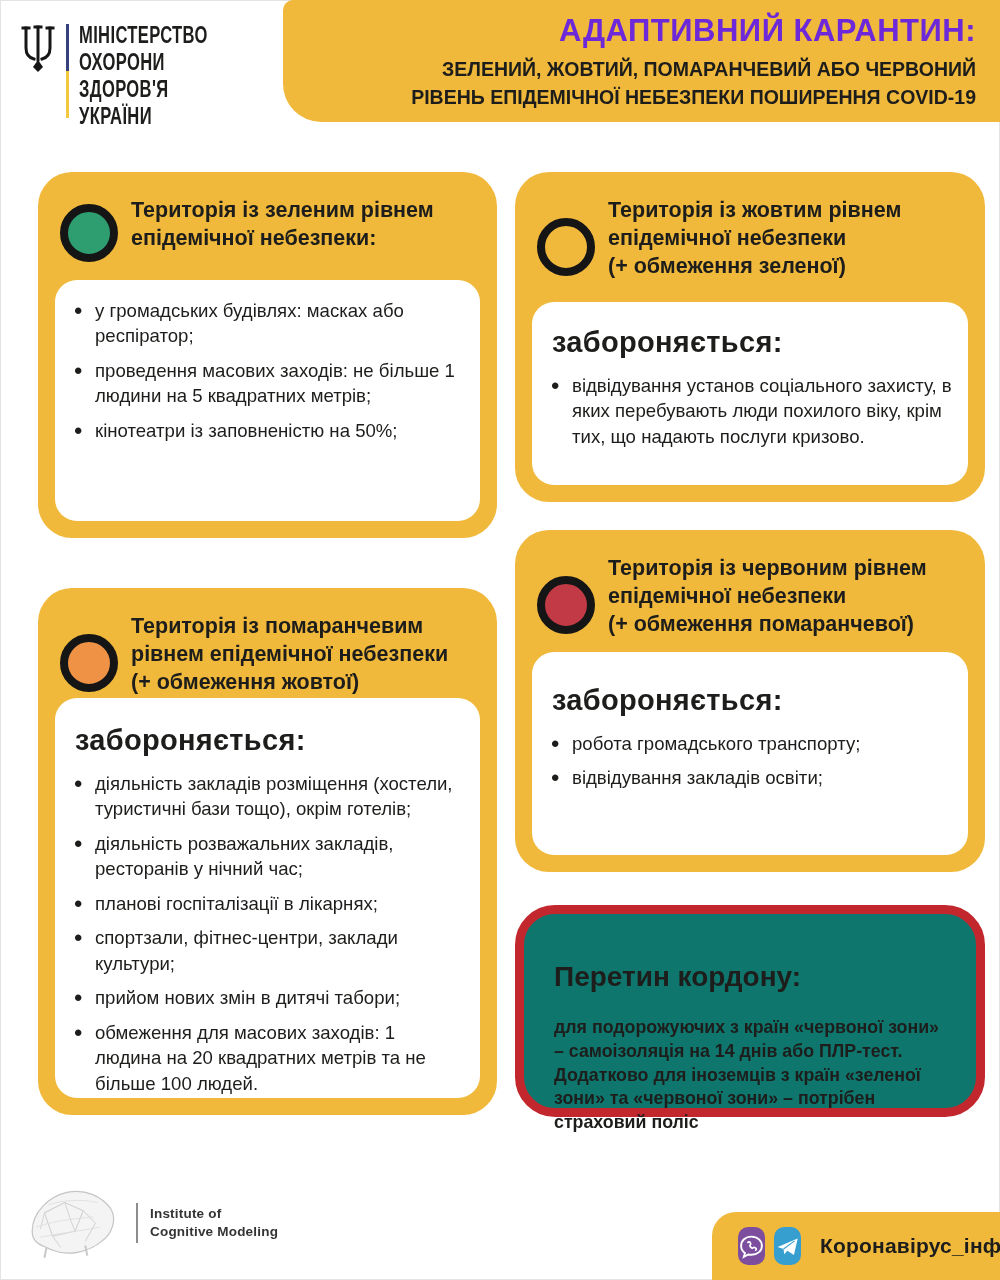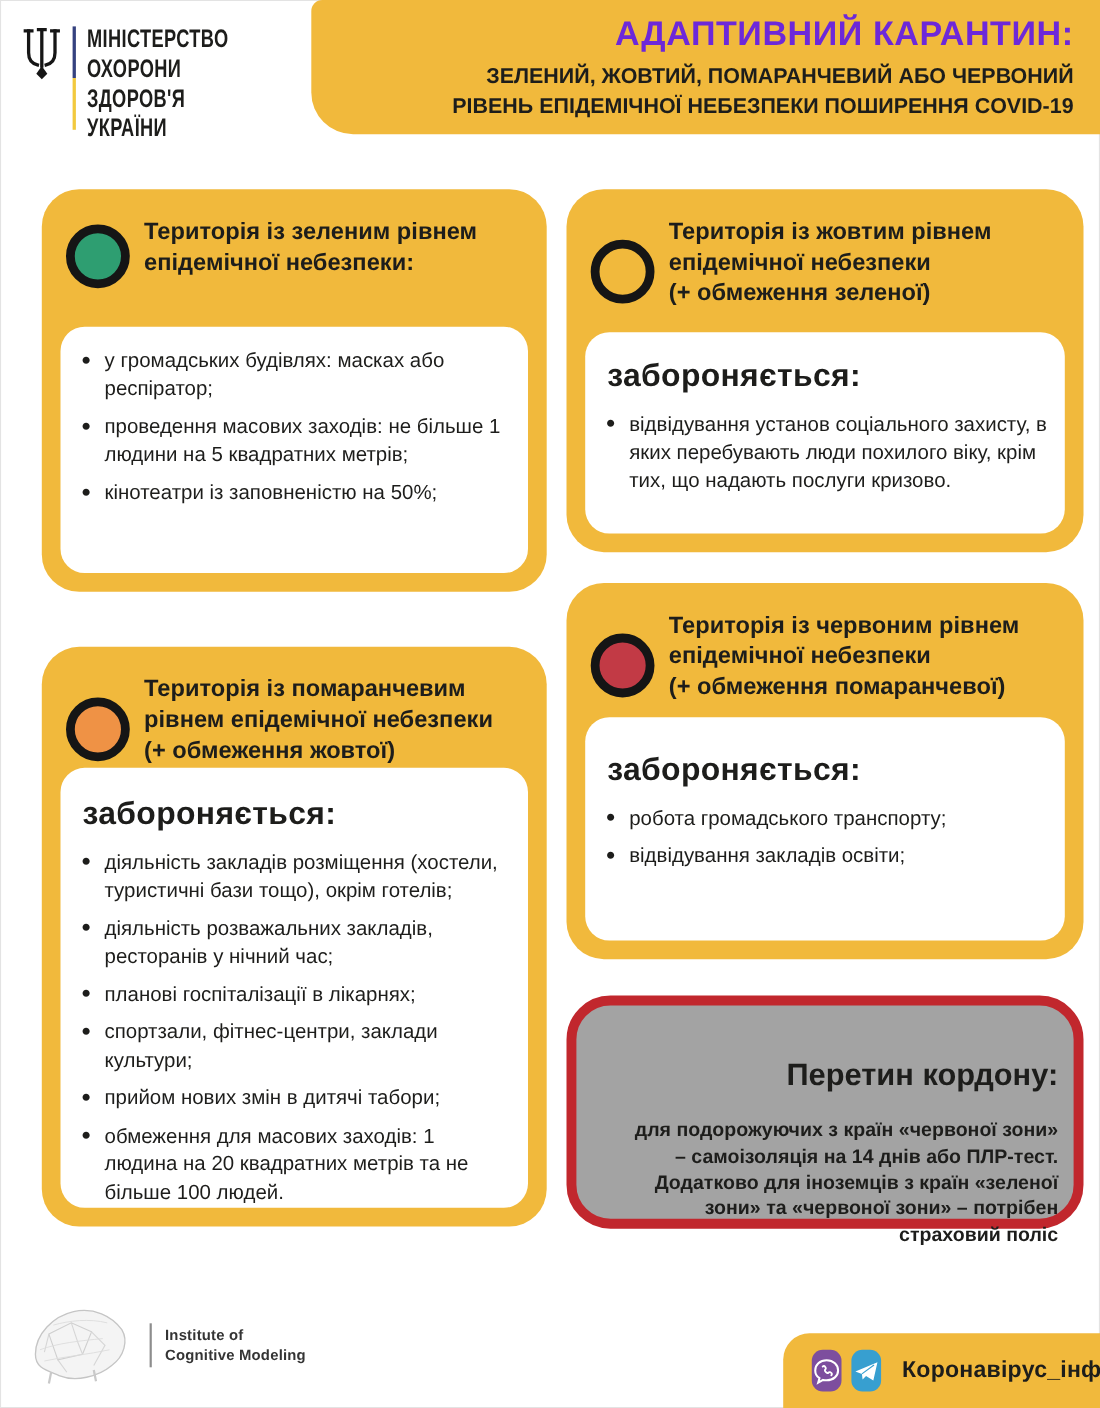--- a/index.html
+++ b/index.html
@@ -35,35 +35,35 @@
   .card-head { display:flex; align-items:center; gap:13px; padding:23px 18px 0 22px; }
   .level-dot { flex:0 0 auto; width:42px; height:42px; border-radius:50%; border:8px solid #151515; }
   .dot-green  { background:#2E9E71; }
   .dot-yellow { background:#F1B93C; }
   .dot-orange { background:#EF9245; }
   .dot-red    { background:#C23A45; }
   .card-title { font-size:21.5px; font-weight:700; line-height:1.3; margin-top:2px; max-width:345px; }
 
   .card-body { position:absolute; left:17px; right:17px; bottom:17px; background:#ffffff;
     border-radius:22px; box-sizing:border-box; padding:18px 10px 14px 16px; }
-  .card-green  .card-body { top:125px; }
+  .card-green  .card-body { top:108px; }
   .card-yellow .card-body { top:130px; padding-top:24px; }
   .card-orange .card-body { top:110px; padding-top:26px; }
   .card-red    .card-body { top:122px; padding-top:32px; }
 
   .ban-label { font-size:29px; font-weight:700; letter-spacing:.3px; margin:0 0 14px 4px; }
 
   ul.bullets { list-style:none; margin:0; padding:0; font-size:18.6px; line-height:1.37; }
   ul.bullets li { position:relative; padding-left:24px; padding-right:4px; margin-bottom:9px; }
   ul.bullets li::before { content:"\2022"; position:absolute; left:3px; top:-3px; font-size:24px; }
 
   
   .border-card { position:absolute; left:515px; top:905px; width:470px; height:212px;
-    background:#a3a3a3; border:9px solid #C1272D; border-radius:40px; box-sizing:border-box;
-    padding:24px 14px 0 46px;text-align:right; }
+    background:#0f766e; border:9px solid #C1272D; border-radius:40px; box-sizing:border-box;
+    padding:24px 14px 0 30px; }
   .border-title { font-size:28px; font-weight:700; }
   .border-text  { margin-top:15px; font-size:17.8px; font-weight:700; line-height:1.33; }
 
   
   .institute { position:absolute; left:22px; top:1180px; display:flex; align-items:center; gap:12px; }
   .rhino { width:102px; height:86px; }
   .inst-divider { width:2px; height:40px; background:#8d8d8d; }
   .inst-text { font-size:13.5px; font-weight:700; color:#343434; line-height:1.3; letter-spacing:.2px; }
 
   .channel-bar { position:absolute; left:712px; top:1212px; right:0; bottom:0; background:#F1B93C;

